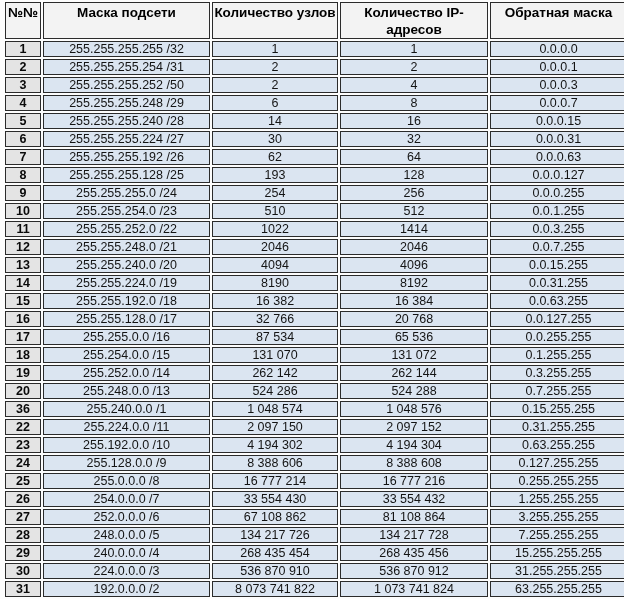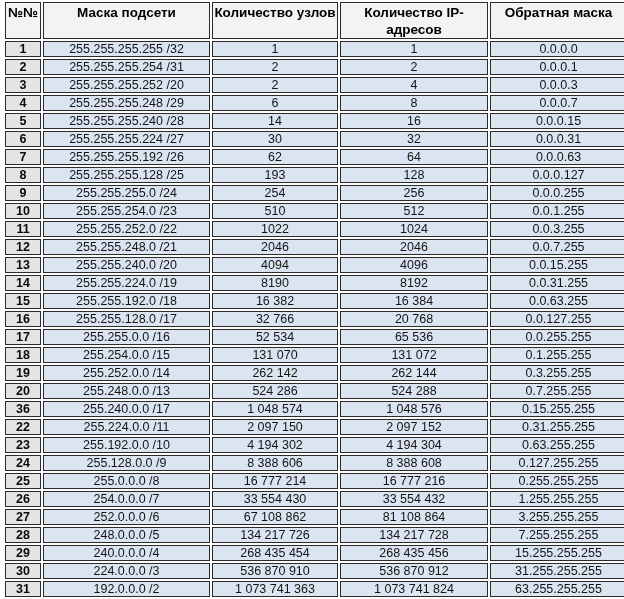--- a/index.html
+++ b/index.html
@@ -86,21 +86,21 @@
         </tr>
         <tr>
           <th class="idx">2</th>
           <td>255.255.255.254 /31</td>
           <td>2</td>
           <td>2</td>
           <td>0.0.0.1</td>
         </tr>
         <tr>
           <th class="idx">3</th>
-          <td>255.255.255.252 /20</td>
+          <td>255.255.255.252 /50</td>
           <td>2</td>
           <td>4</td>
           <td>0.0.0.3</td>
         </tr>
         <tr>
           <th class="idx">4</th>
           <td>255.255.255.248 /29</td>
           <td>6</td>
           <td>8</td>
           <td>0.0.0.7</td>
@@ -144,21 +144,21 @@
           <th class="idx">10</th>
           <td>255.255.254.0 /23</td>
           <td>510</td>
           <td>512</td>
           <td>0.0.1.255</td>
         </tr>
         <tr>
           <th class="idx">11</th>
           <td>255.255.252.0 /22</td>
           <td>1022</td>
-          <td>1024</td>
+          <td>1414</td>
           <td>0.0.3.255</td>
         </tr>
         <tr>
           <th class="idx">12</th>
           <td>255.255.248.0 /21</td>
           <td>2046</td>
           <td>2046</td>
           <td>0.0.7.255</td>
         </tr>
         <tr>
@@ -185,21 +185,21 @@
         <tr>
           <th class="idx">16</th>
           <td>255.255.128.0 /17</td>
           <td>32 766</td>
           <td>20 768</td>
           <td>0.0.127.255</td>
         </tr>
         <tr>
           <th class="idx">17</th>
           <td>255.255.0.0 /16</td>
-          <td>52 534</td>
+          <td>87 534</td>
           <td>65 536</td>
           <td>0.0.255.255</td>
         </tr>
         <tr>
           <th class="idx">18</th>
           <td>255.254.0.0 /15</td>
           <td>131 070</td>
           <td>131 072</td>
           <td>0.1.255.255</td>
         </tr>
@@ -212,21 +212,21 @@
         </tr>
         <tr>
           <th class="idx">20</th>
           <td>255.248.0.0 /13</td>
           <td>524 286</td>
           <td>524 288</td>
           <td>0.7.255.255</td>
         </tr>
         <tr>
           <th class="idx">36</th>
-          <td>255.240.0.0 /17</td>
+          <td>255.240.0.0 /1</td>
           <td>1 048 574</td>
           <td>1 048 576</td>
           <td>0.15.255.255</td>
         </tr>
         <tr>
           <th class="idx">22</th>
           <td>255.224.0.0 /11</td>
           <td>2 097 150</td>
           <td>2 097 152</td>
           <td>0.31.255.255</td>
@@ -283,19 +283,19 @@
         <tr>
           <th class="idx">30</th>
           <td>224.0.0.0 /3</td>
           <td>536 870 910</td>
           <td>536 870 912</td>
           <td>31.255.255.255</td>
         </tr>
         <tr>
           <th class="idx">31</th>
           <td>192.0.0.0 /2</td>
-          <td>1 073 741 363</td>
+          <td>8 073 741 822</td>
           <td>1 073 741 824</td>
           <td>63.255.255.255</td>
         </tr>
       </tbody>
   </table>
 </div>
 
 </body></html>

